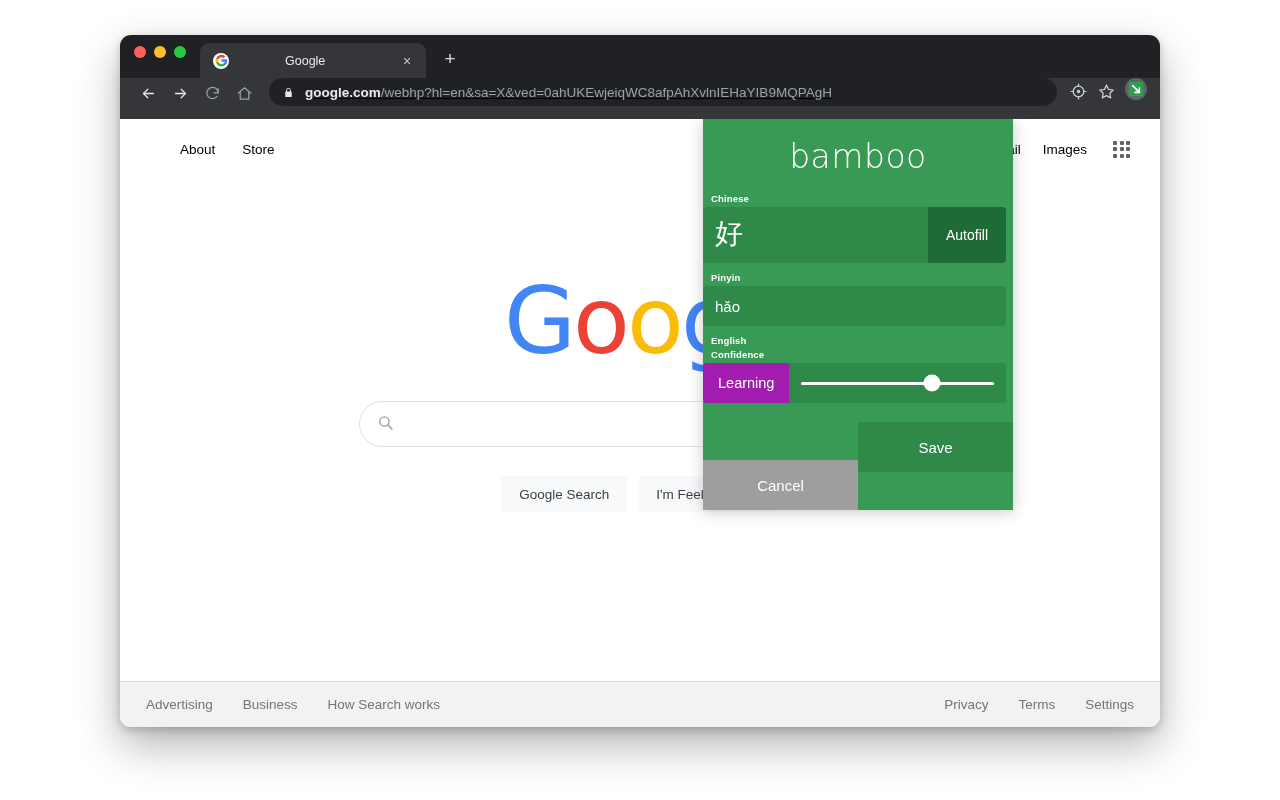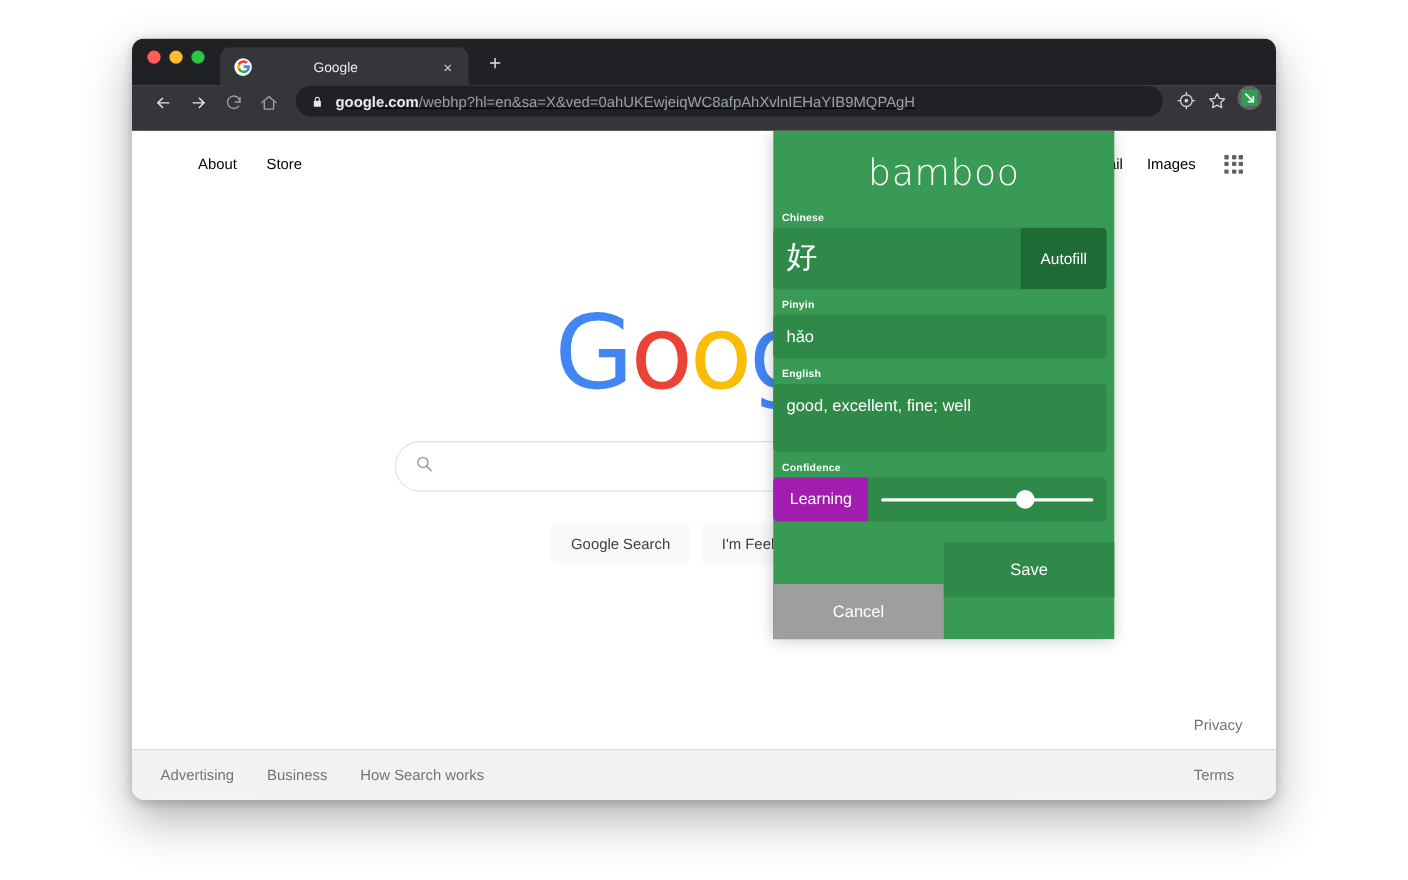--- a/index.html
+++ b/index.html
@@ -235,21 +235,21 @@
     position: absolute;
     bottom: 0; left: 0; right: 0;
     height: 46px;
     background: #f2f2f2;
     border-top: 1px solid #dadce0;
     display: flex;
     align-items: center;
     padding: 0 26px;
   }
   .g-footer-left { display: flex; gap: 30px; }
-  .g-footer-right { margin-left: auto; display: flex; gap: 30px; flex-direction: column; }
+  .g-footer-right { margin-left: auto; display: flex; gap: 30px; }
   .f-link {
     font-size: 13.5px;
     color: #70757a;
     text-decoration: none;
   }
 
   
   .bamboo-panel {
     position: absolute;
     left: 583px;
@@ -578,23 +578,20 @@
           <div class="value">好</div>
           <div class="autofill-btn">Autofill</div>
         </div>
 
         <div class="field-label">Pinyin</div>
         <div class="field-box pinyin">
           <div class="value">hǎo</div>
         </div>
 
         <div class="field-label">English</div>
-        <div class="field-box english">
-          <div class="value">good, excellent, fine; well</div>
-        </div>
 
         <div class="field-label">Confidence</div>
         <div class="confidence-row">
           <div class="confidence-tag">Learning</div>
           <div class="slider-wrap">
             <div class="slider-track">
               <div class="slider-thumb" id="conf-thumb" style="left: 68%;"></div>
             </div>
           </div>
         </div>

